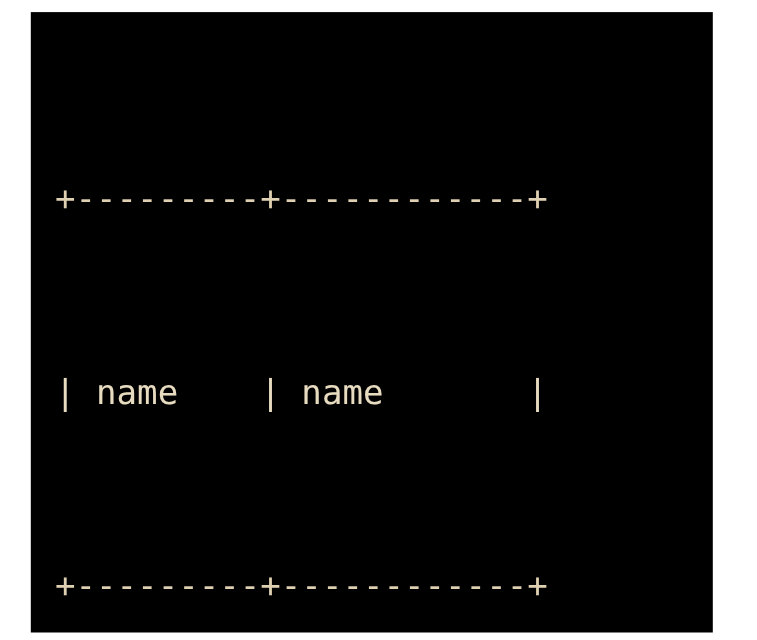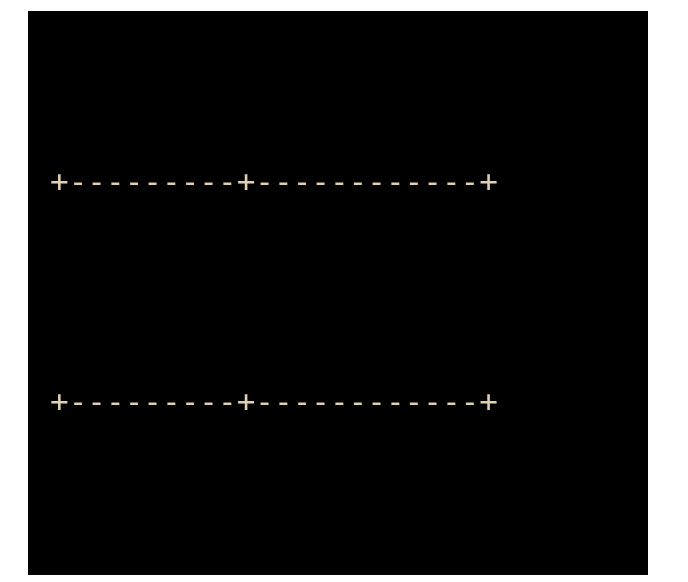--- a/index.html
+++ b/index.html
@@ -61,20 +61,21 @@
 <body>
 
 <div id="screenshot-root">
 
   <div id="terminal">
 
     <div id="terminal-output">
 
       <span class="term-line rule">+---------+------------+</span>
 
+      <span class="term-line header">| name    | name       |</span>
 
       <span class="term-line rule">+---------+------------+</span>
 
       
 
       
 
       
 
       

